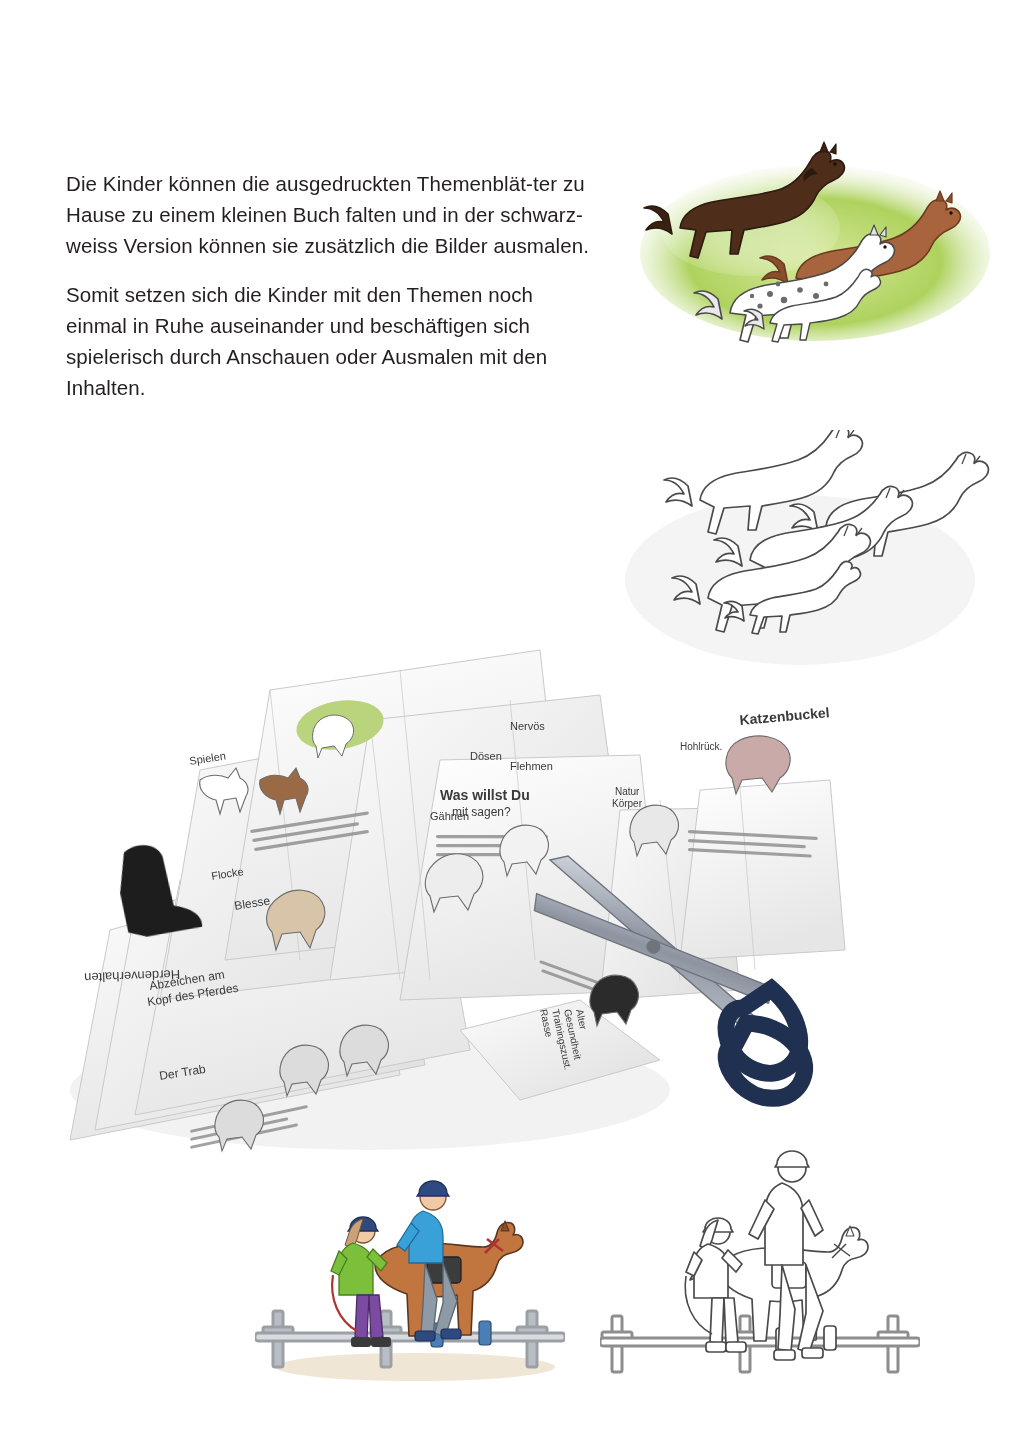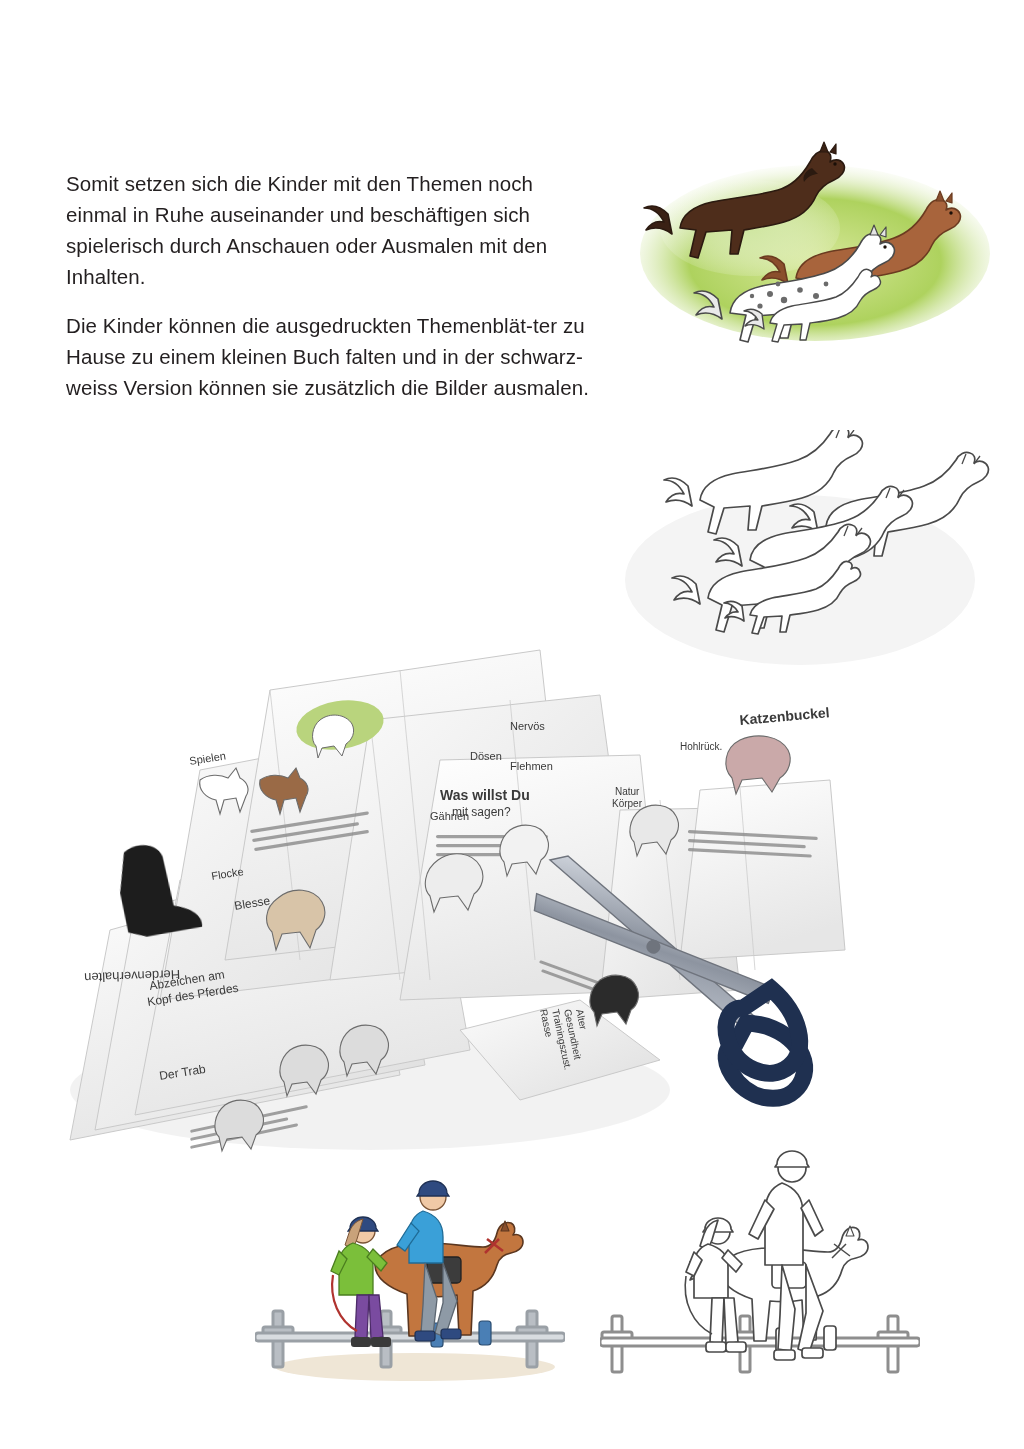--- a/index.html
+++ b/index.html
@@ -49,22 +49,22 @@
   #leaflets       { left: 40px;  top: 530px;  width: 850px; height: 640px; }
   
   #riders-color   { left: 255px; top: 1135px; width: 310px; height: 260px; }
   
   #riders-bw      { left: 600px; top: 1120px; width: 320px; height: 280px; }
 </style>
 </head>
 <body>
 
 <div class="text-block">
+  <p class="para">Die Kinder können die ausgedruckten Themenblät-ter  zu Hause zu einem kleinen Buch falten und in der schwarz-weiss Version können sie zusätzlich die Bilder ausmalen.</p>
   <p class="para">Somit setzen sich die Kinder mit den Themen noch einmal in Ruhe auseinander und beschäftigen sich spielerisch durch Anschauen oder Ausmalen mit den Inhalten.</p>
-  <p class="para">Die Kinder können die ausgedruckten Themenblät-ter  zu Hause zu einem kleinen Buch falten und in der schwarz-weiss Version können sie zusätzlich die Bilder ausmalen.</p>
 </div>
 
 <div class="illus" id="horses-color">
   <svg viewBox="0 0 380 230" xmlns="http://www.w3.org/2000/svg">
     <defs>
       <radialGradient id="meadow" cx="50%" cy="55%" r="60%">
         <stop offset="0%" stop-color="#d7e89a"></stop>
         <stop offset="60%" stop-color="#aed25e"></stop>
         <stop offset="100%" stop-color="#ffffff" stop-opacity="0"></stop>
       </radialGradient>

